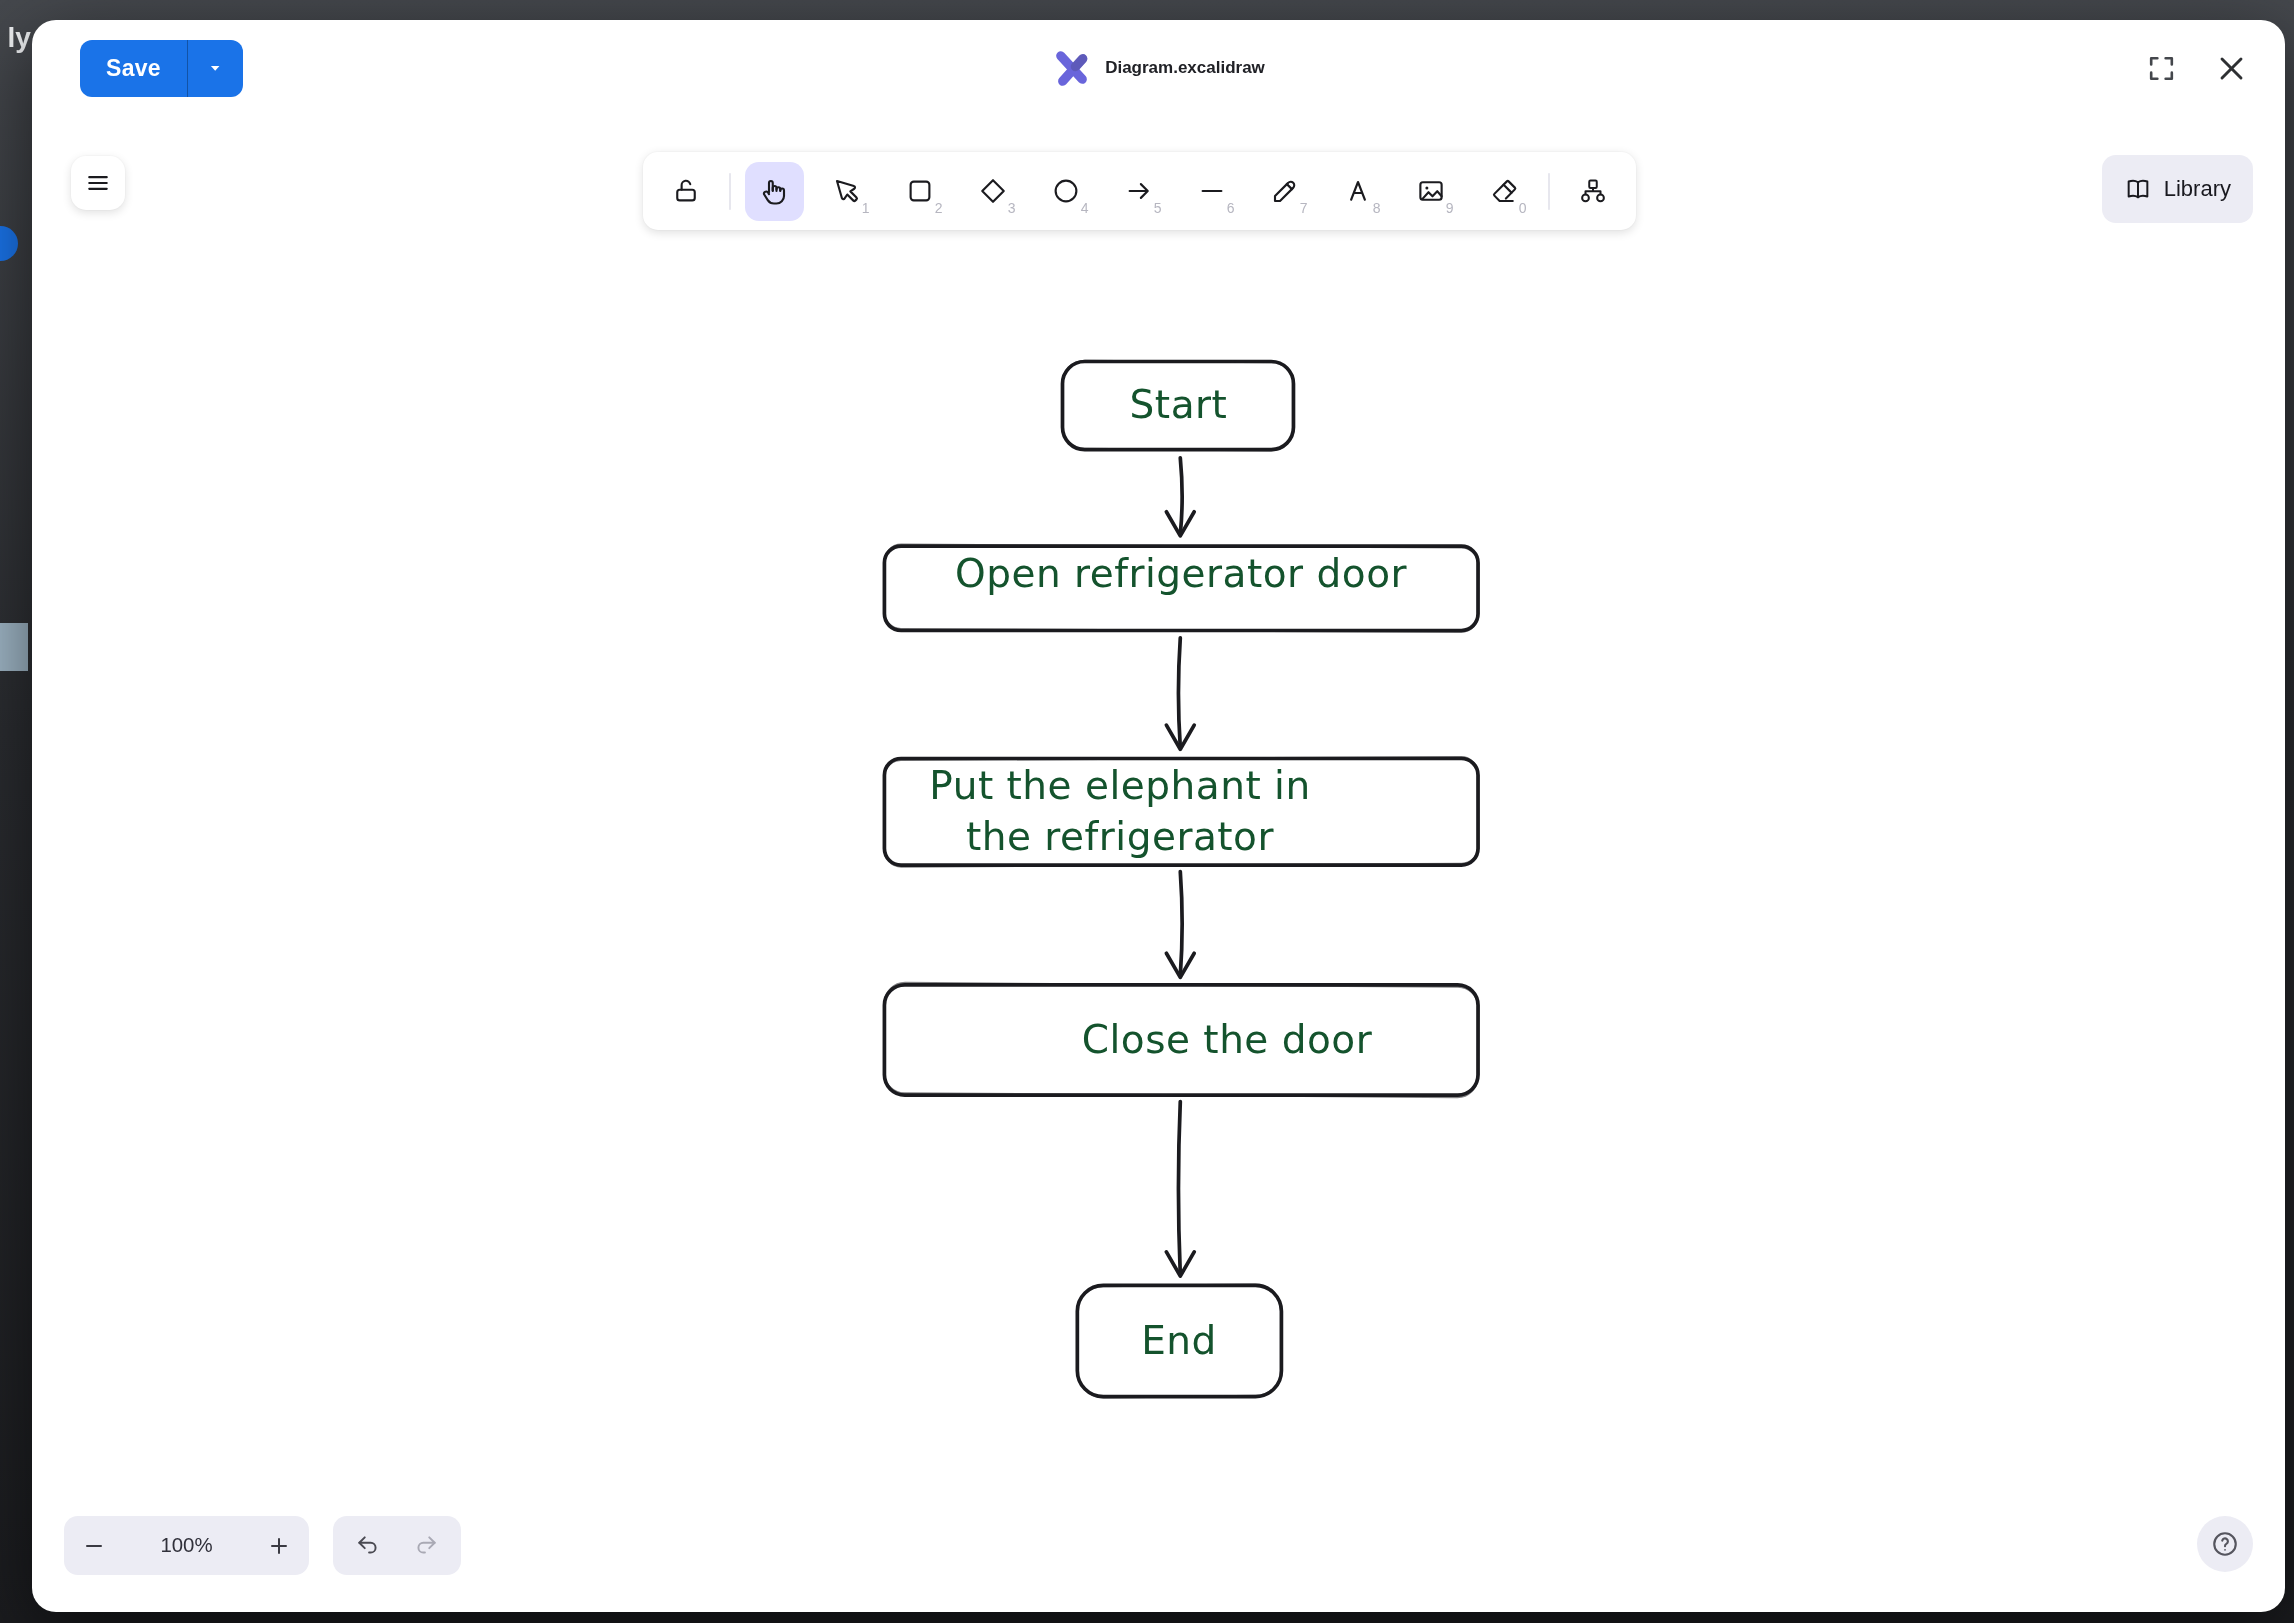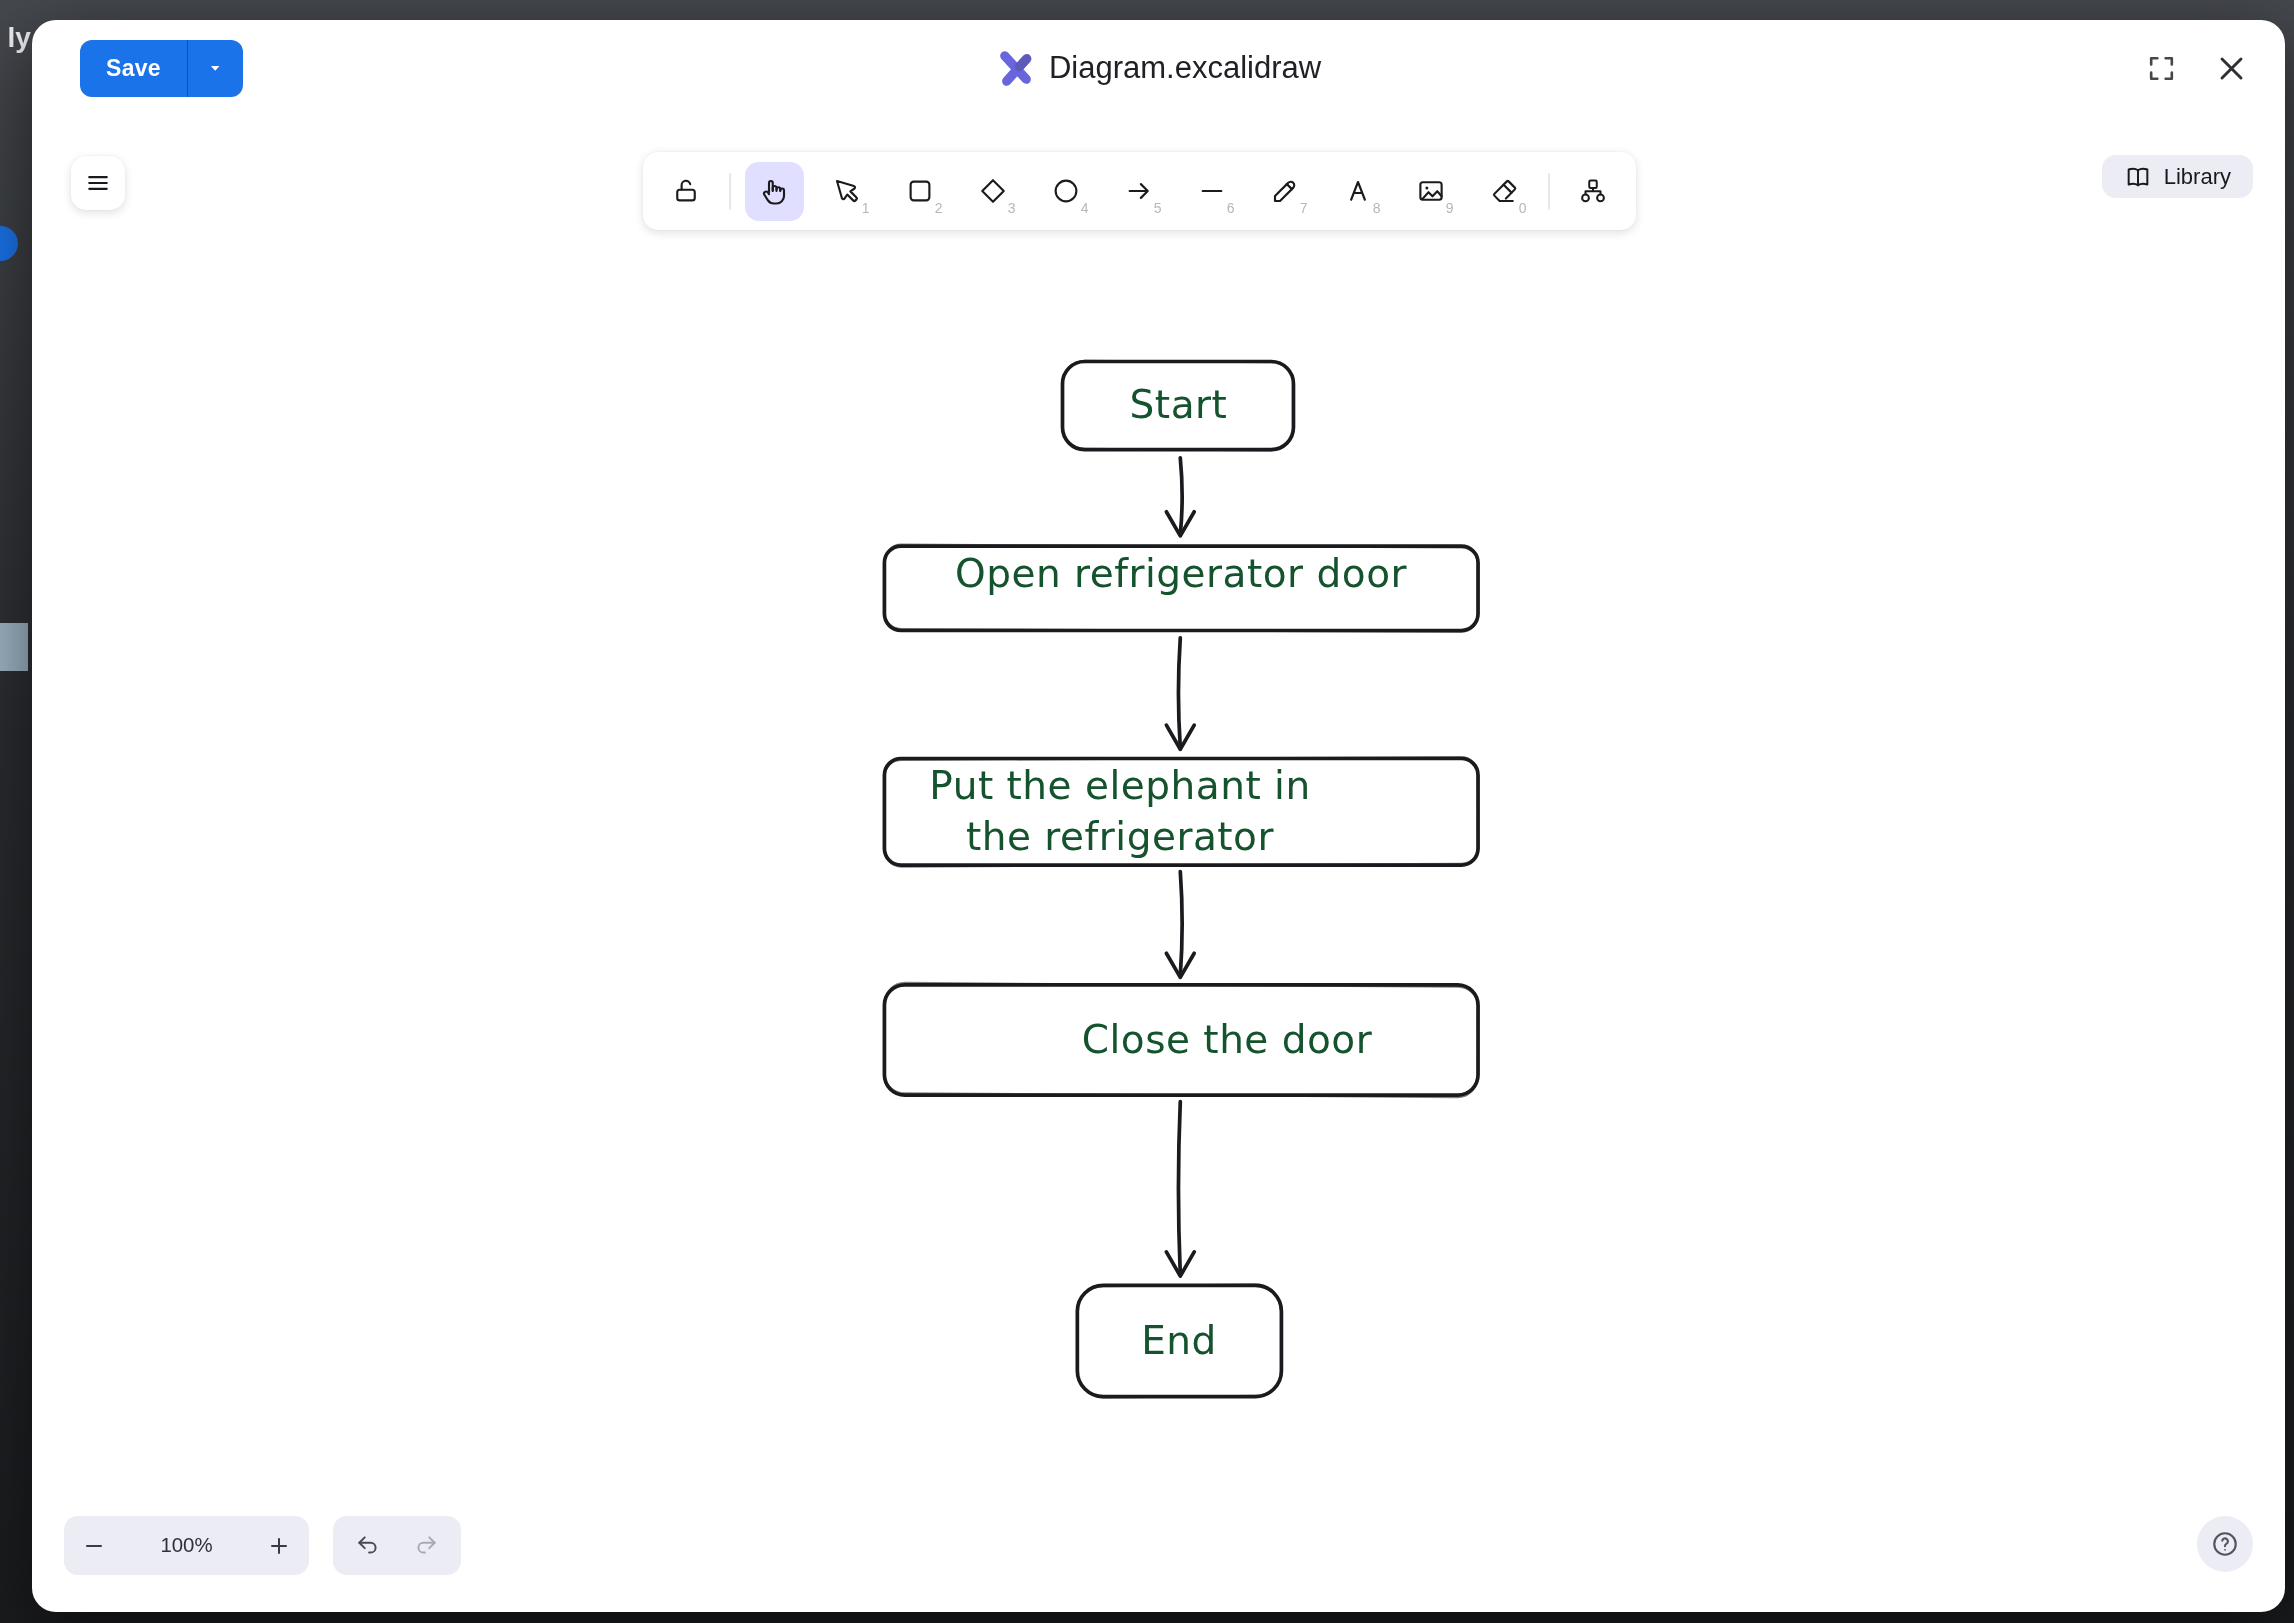--- a/index.html
+++ b/index.html
@@ -17,34 +17,34 @@
   
   .modal { position:absolute; left:32px; top:20.4px; width:2253px; height:1592px;
            background:#ffffff; border-radius:24px; box-shadow:0 22px 74px rgba(0,0,0,.55); }
 
   
   .save-split { position:absolute; left:24px; top:19.5px; height:57px; display:flex; align-items:stretch;
                 background:#1a73e8; border-radius:12px; overflow:hidden; cursor:pointer;margin-left:24px; }
   .save-main { display:flex; align-items:center; padding:0 26px; color:#fff; font-size:23px; font-weight:600; letter-spacing:0.3px; }
   .save-caret { width:56px; display:flex; align-items:center; justify-content:center; border-left:0.9px solid rgba(0,0,0,.28); }
   .title-group { position:absolute; left:0; right:0; top:0; height:96px; display:flex; align-items:center; justify-content:center; gap:14px; }
-  .modal-title { font-size:31px; font-weight:400; color:#202126; }
+  .modal-title { font-size:17px; font-weight:700; color:#202126; }
   .win-controls { position:absolute; top:24px; right:30px; display:flex; gap:22px; }
   .win-btn { width:48px; height:48px; border:none; background:transparent; display:flex; align-items:center; justify-content:center; cursor:pointer; border-radius:9.3px; }
 
   
   .island { background:#fff; border-radius:15px; box-shadow:0 0 0 0.9px rgba(0,0,0,.015), 0 2.8px 9.3px rgba(0,0,0,.12); }
   .menu-btn { position:absolute; left:39px; top:136px; width:54px; height:54px; display:flex; align-items:center; justify-content:center; border:none; cursor:pointer; }
   .toolbar { position:absolute; left:611px; top:132px; height:78px; display:flex; align-items:center; gap:14px; padding:0 13px; }
   .tool-btn { position:relative; width:59px; height:59px; border:none; background:transparent; border-radius:14px;
               display:flex; align-items:center; justify-content:center; cursor:pointer; }
   .tool-btn.selected { background:#e0dfff; }
   .tool-num { position:absolute; right:7.4px; bottom:4.6px; font-size:14px; color:#b6b6c0; }
   .tb-sep { width:1.9px; height:37px; background:#e7e7ee; border-radius:0.9px; }
-  .library-btn { position:absolute; right:32px; top:135px; height:43px; padding:0 22px; display:flex; align-items:center; gap:12px;
+  .library-btn { position:absolute; right:32px; top:135px; height:68px; padding:0 22px; display:flex; align-items:center; gap:12px;
                  background:#ececf4; border:none; border-radius:14px; cursor:pointer; font-size:22px; color:#19191f; font-family:"Liberation Sans",sans-serif; }
 
   
   .canvas { position:absolute; inset:0; border-radius:24px; overflow:hidden; }
   .canvas svg.scene { position:absolute; left:0; top:0; }
   .flow-node { position:absolute; display:flex; align-items:center; justify-content:center; text-align:center;
                font-family:"DejaVu Sans", sans-serif; font-size:39px; font-weight:400; color:#14532d;
                letter-spacing:0.5px; line-height:1.3; padding:0 28px; cursor:pointer; }
 
   

